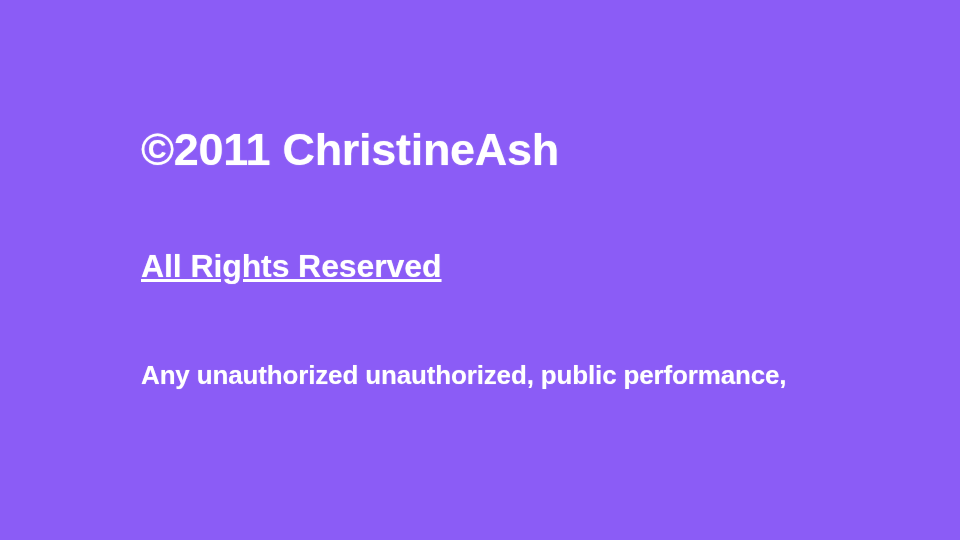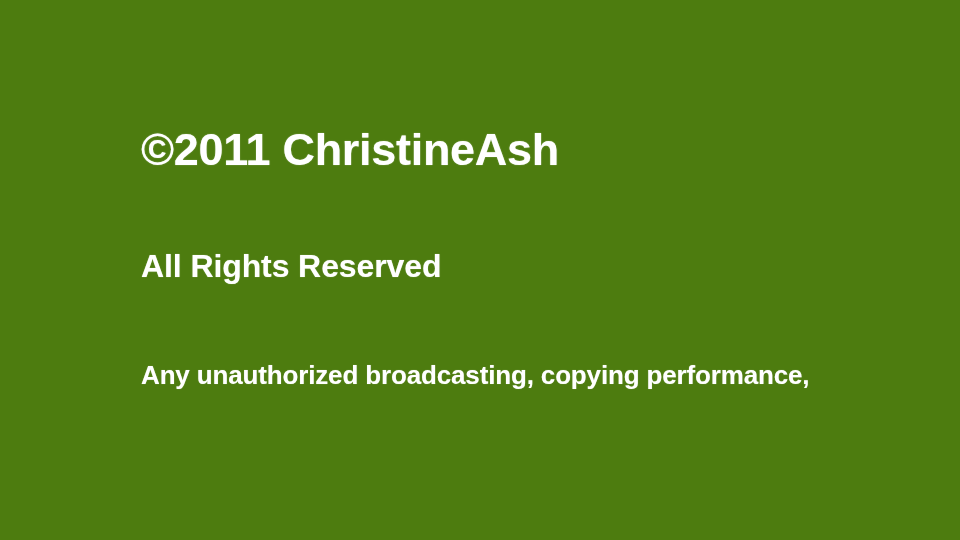--- a/index.html
+++ b/index.html
@@ -49,20 +49,21 @@
     position: absolute;
     top: 250px;
     left: 0;
     color: #ffffff;
     font-size: 32px;
     font-weight: bold;
     line-height: 1;
     letter-spacing: -0.1px;
     white-space: nowrap;
     text-shadow: 0 0 1.1px rgba(255,255,255,0.5);
+    text-decoration: underline;
   }
 
   .notice-block {
     position: absolute;
     top: 357px;
     left: 0;
     color: #ffffff;
     font-size: 26px;
     font-weight: bold;
     line-height: 36px;
@@ -71,27 +72,27 @@
   }
 
   .notice-line {
     display: block;
     white-space: nowrap;
   }
 </style>
 </head>
 <body>
 
-<div id="slide" style="background: #4d7c0f;">
+<div id="slide" style="background: #8b5cf6;">
 
   <div class="text-stack">
 
     <div class="copyright-line">©2011 ChristineAsh</div>
 
     <div class="rights-line">All Rights Reserved</div>
 
     <div class="notice-block">
-      <span class="notice-line">Any unauthorized broadcasting, copying performance,</span>
+      <span class="notice-line">Any unauthorized unauthorized, public performance,</span>
     </div>
 
   </div>
 
 </div>
 
 </body></html>

